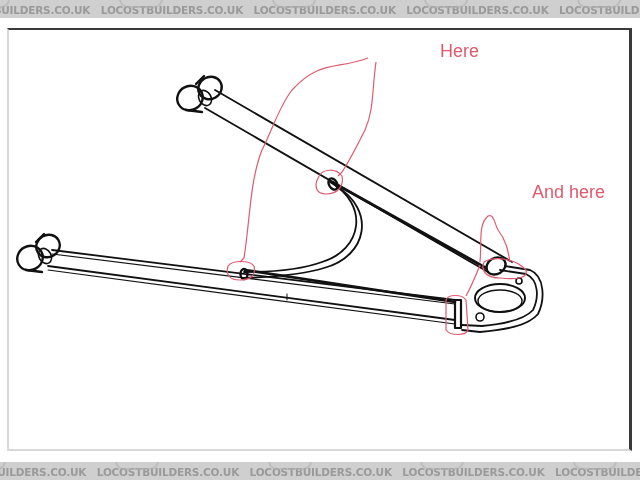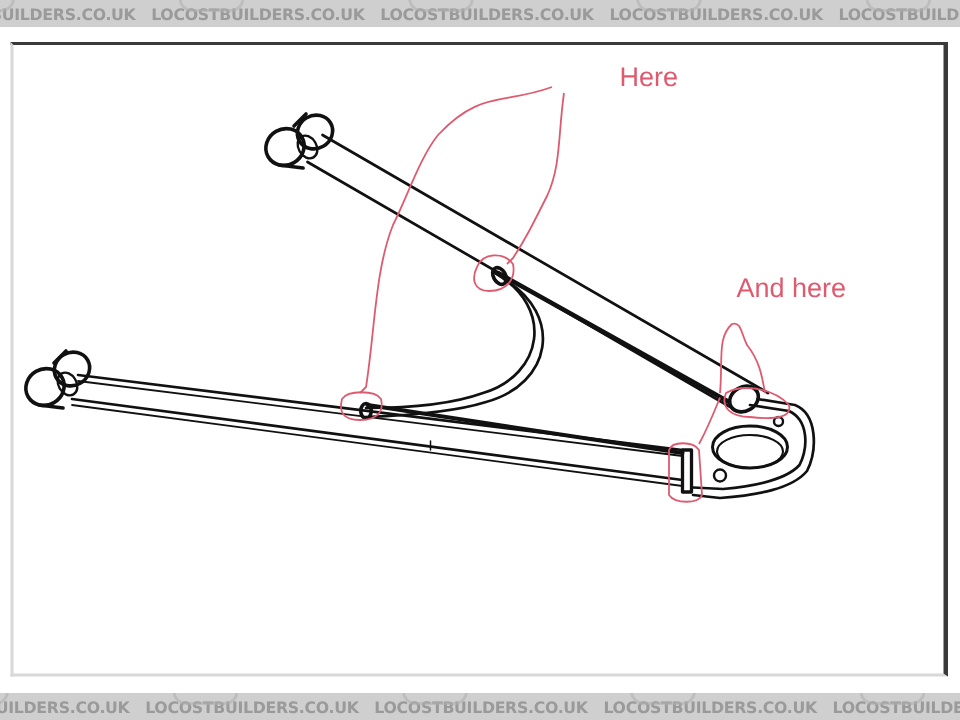--- a/index.html
+++ b/index.html
@@ -4,21 +4,21 @@
 <style>
   html, body { margin:0; padding:0; }
   body { width:640px; height:480px; position:relative; overflow:hidden; background:#ffffff; font-family:"Liberation Sans", sans-serif; }
   .wm-strip { position:absolute; left:0; width:640px; height:18px; background:#cfcfcf; overflow:hidden; white-space:nowrap; }
   .wm-strip.top { top:0; }
   .wm-strip.bottom { top:462px; }
   .wm-item { display:inline-block; position:relative; margin-right:6px; font-family:"DejaVu Sans", sans-serif; font-weight:bold; font-size:10.5px; color:#9a9a9a; letter-spacing:-0.2px; line-height:18px; }
   .wm-item::before { content:""; position:absolute; left:18px; top:-2px; width:40px; height:7px; border:2px solid #b0b0b0; border-top:none; border-radius:0 0 18px 18px; opacity:.55; }
   .frame { position:absolute; left:7px; top:28px; width:625px; height:423px; border-top:2px solid #3a3a3a; border-right:3px solid #3a3a3a; border-left:2px solid #d8d8d8; border-bottom:2px solid #d8d8d8; box-sizing:border-box; background:#fff; }
   svg.drawing { position:absolute; left:0; top:0; }
-  .anno { position:absolute; color:#de5b6f; font-family:"Liberation Sans", sans-serif; font-size:18px; }
+  .anno { position:absolute; color:#de5b6f; font-family:"Liberation Sans", sans-serif; font-size:18px;margin-left:27px; }
 </style>
 </head>
 <body>
 
 <div class="wm-strip top">
   <span class="wm-item" style="margin-left:-52px">LOCOSTBUILDERS.CO.UK</span>
   <span class="wm-item">LOCOSTBUILDERS.CO.UK</span>
   <span class="wm-item">LOCOSTBUILDERS.CO.UK</span>
   <span class="wm-item">LOCOSTBUILDERS.CO.UK</span>
   <span class="wm-item">LOCOSTBUILDERS.CO.UK</span>
@@ -86,21 +86,21 @@
     <path d="M318 178 C 322 168, 336 168, 342 176 C 344 186, 338 194, 326 194 C 316 194, 314 186, 318 178 Z"></path>
     <path d="M228 266 C 232 260, 250 260, 254 266 C 256 274, 252 280, 240 280 C 228 280, 226 274, 228 266 Z"></path>
     <path d="M480 262 C 482 240, 478 225, 488 216 C 494 214, 494 222, 498 230 C 506 240, 508 250, 510 262"></path>
     <path d="M484 262 C 494 256, 515 258, 526 270 C 528 278, 518 280, 500 278 C 488 278, 480 272, 484 262 Z"></path>
     <path d="M446 300 C 448 294, 462 294, 466 300 L 468 330 C 466 336, 450 336, 446 330 Z"></path>
     <path d="M466 296 C 472 285, 476 275, 480 265"></path>
   </g>
 </svg>
 
 <span class="anno" style="left:413px; top:41px;">Here</span>
-<span class="anno" style="left:491px; top:182px;">And here</span>
+<span class="anno" style="left:505px; top:182px;">And here</span>
 
 <div class="wm-strip bottom">
   <span class="wm-item" style="margin-left:-56px">LOCOSTBUILDERS.CO.UK</span>
   <span class="wm-item">LOCOSTBUILDERS.CO.UK</span>
   <span class="wm-item">LOCOSTBUILDERS.CO.UK</span>
   <span class="wm-item">LOCOSTBUILDERS.CO.UK</span>
   <span class="wm-item">LOCOSTBUILDERS.CO.UK</span>
   
 </div>
 

